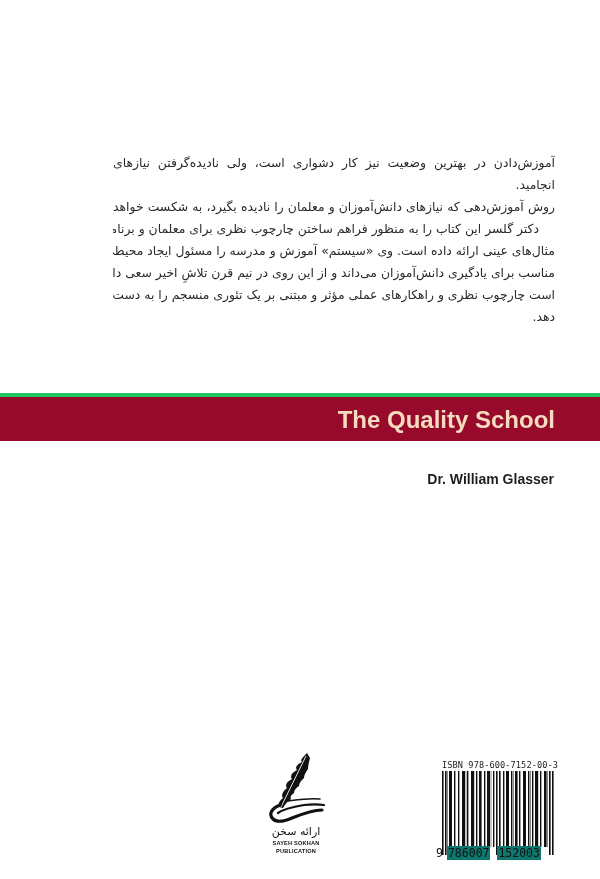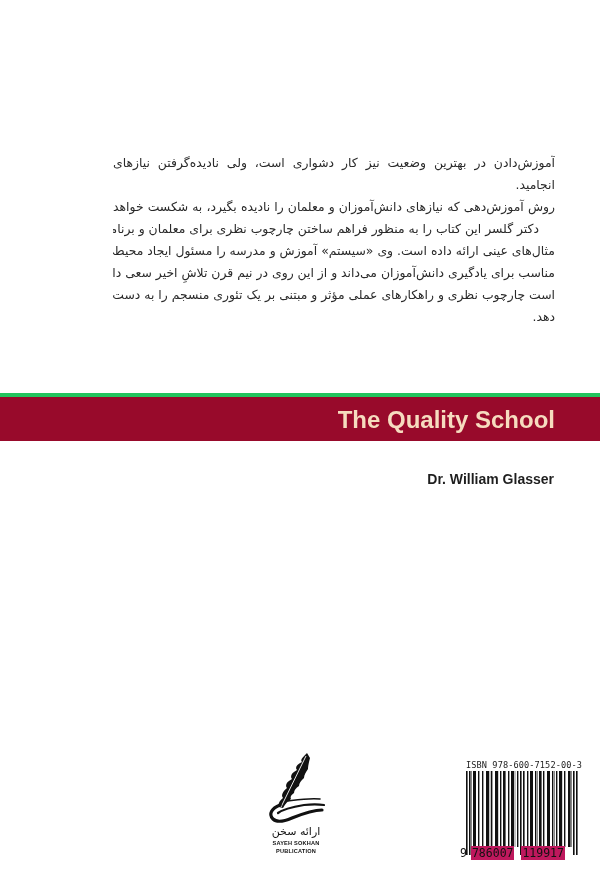--- a/index.html
+++ b/index.html
@@ -108,21 +108,21 @@
       font-size: 5.6px;
       letter-spacing: 0.2px;
       color: #111;
       line-height: 8px;
       white-space: nowrap;
     }
     .logo-en.l1 { top: 89px; }
     .logo-en.l2 { top: 97px; }
     .barcode {
       position: absolute;
-      left: 462px;
+      left: 438px;
       top: 760px;
       width: 124px;
       height: 102px;
     }
     .isbn-label {
       position: absolute;
       left: 4px;
       top: 0;
       font-family: "DejaVu Sans Mono", monospace;
       font-size: 8.6px;
@@ -141,21 +141,21 @@
       left: -2px;
       top: 86px;
       font-family: "DejaVu Sans Mono", monospace;
       font-size: 11.5px;
       line-height: 14px;
       color: #111;
       white-space: nowrap;
       background: transparent;
     }
     .barcode-digits .lead { margin-right: 4px; }
-    .barcode-digits .grp { background: #be185d; padding: 0 1px; }
+    .barcode-digits .grp { background: #0f766e; padding: 0 1px; }
   </style>
 </head>
 <body>
 
 <div class="page">
 
   <div class="blurb">
     <div>
       <span class="line">آموزش‌دادن در بهترین وضعیت نیز کار دشواری است، ولی نادیده‌گرفتن نیازهای</span>
       <span class="line last">انجامید.</span>
@@ -227,17 +227,17 @@
       <g fill="#888">
         <rect x="9" y="0" width="1" height="76"></rect>
         <rect x="27.5" y="0" width="1" height="76"></rect>
         <rect x="52.5" y="0" width="1" height="76"></rect>
         <rect x="75" y="0" width="1" height="76"></rect>
         <rect x="92" y="0" width="1" height="76"></rect>
         <rect x="109" y="0" width="1" height="76"></rect>
       </g>
     </svg>
     <div class="barcode-digits">
-      <span class="lead">9</span><span class="grp">786007</span>&nbsp;<span class="grp">119917</span>
+      <span class="lead">9</span><span class="grp">786007</span>&nbsp;<span class="grp">152003</span>
     </div>
   </div>
 
 </div>
 
 </body></html>

